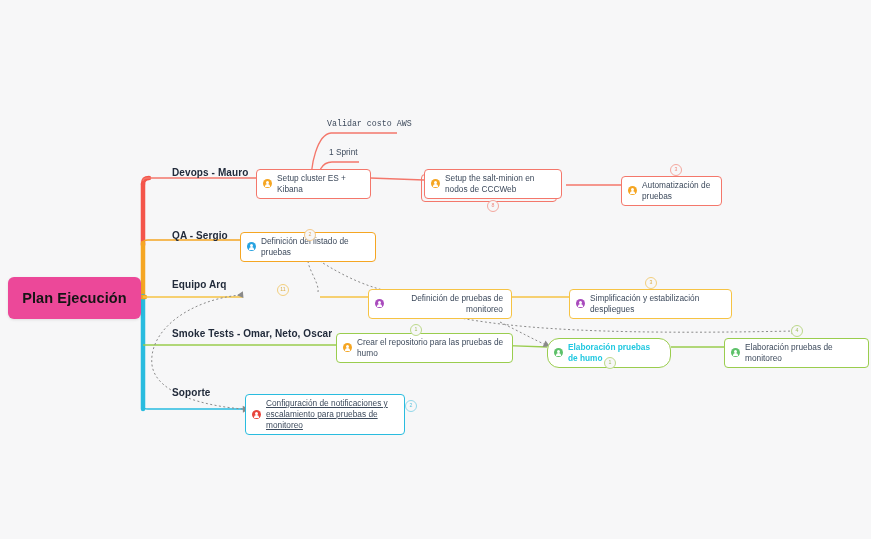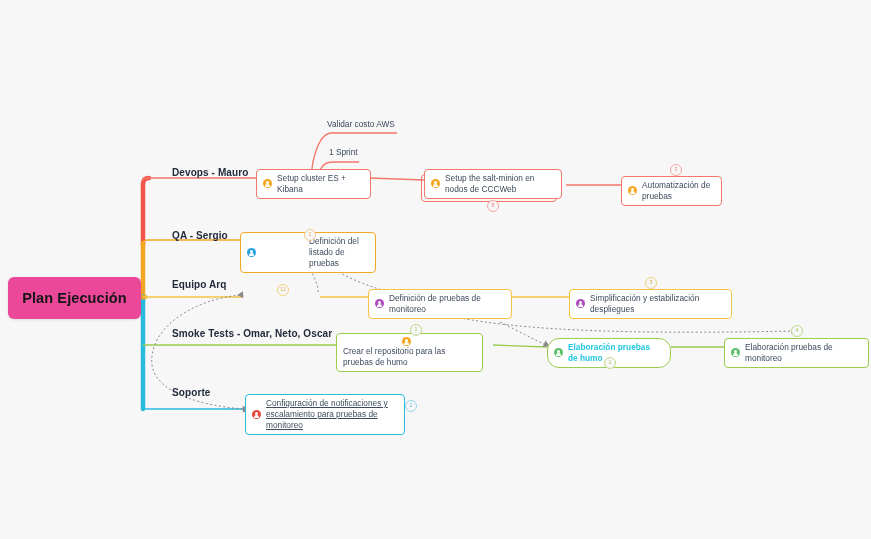--- a/index.html
+++ b/index.html
@@ -150,60 +150,60 @@
   <div class="root-node">
     <span>Plan Ejecución</span>
   </div>
 
   <div class="branch-label" style="left:172px;top:167px;">Devops - Mauro</div>
   <div class="branch-label" style="left:172px;top:230px;">QA - Sergio</div>
   <div class="branch-label" style="left:172px;top:279px;">Equipo Arq</div>
   <div class="branch-label" style="left:172px;top:328px;">Smoke Tests - Omar, Neto, Oscar</div>
   <div class="branch-label" style="left:172px;top:387px;">Soporte</div>
 
-  <div class="spur-label" style="left:327px;top:119px;">Validar costo AWS</div>
+  <div class="spur-label" style="left:327px;top:119px;font-family:Liberation Mono, monospace;">Validar costo AWS</div>
   <div class="spur-label" style="left:329px;top:147px;">1 Sprint</div>
 
   <div class="node" style="left:256px;top:169px;width:115px;border-color:#f4776b;">
     <span class="avatar" style="background:#f5a623;"></span>
     <span class="label">Setup cluster ES + Kibana</span>
   </div>
 
   <div class="node stacked" style="left:424px;top:169px;width:138px;border-color:#f4776b;">
     <span class="avatar" style="background:#f5a623;"></span>
     <span class="label">Setup the salt-minion en nodos de CCCWeb</span>
   </div>
   <div class="badge" style="left:487px;top:200px;border-color:#f4a79e;color:#f08a80;">8</div>
 
   <div class="node" style="left:621px;top:176px;width:101px;border-color:#f4776b;">
     <span class="avatar" style="background:#f5a623;"></span>
     <span class="label">Automatización de pruebas</span>
   </div>
   <div class="badge" style="left:670px;top:164px;border-color:#f4a79e;color:#f08a80;">3</div>
 
-  <div class="node" style="left:240px;top:232px;width:136px;border-color:#f5a623;gap:48px;">
+  <div class="node" style="left:240px;top:232px;width:136px;border-color:#f5a623;">
     <span class="avatar" style="background:#29a3e0;"></span>
     <span class="label">Definición del listado de pruebas</span>
   </div>
   <div class="badge" style="left:304px;top:229px;border-color:#f3c98b;color:#e0a95d;">2</div>
 
   <div class="badge" style="left:277px;top:284px;border-color:#f3cf7e;color:#dbae47;">11</div>
 
-  <div class="node" style="left:368px;top:289px;width:144px;border-color:#f6c344;">
+  <div class="node" style="left:368px;top:289px;width:144px;border-color:#f6c344;text-align:right;">
     <span class="avatar" style="background:#a94bbd;"></span>
     <span class="label">Definición de pruebas de monitoreo</span>
   </div>
 
   <div class="node" style="left:569px;top:289px;width:163px;border-color:#f6c344;">
     <span class="avatar" style="background:#a94bbd;"></span>
     <span class="label">Simplificación y estabilización despliegues</span>
   </div>
   <div class="badge" style="left:645px;top:277px;border-color:#f3cf7e;color:#dbae47;">3</div>
 
-  <div class="node" style="left:336px;top:333px;width:147px;border-color:#9acd4e;flex-direction:column;">
+  <div class="node" style="left:336px;top:333px;width:177px;border-color:#9acd4e;">
     <span class="avatar" style="background:#f5a623;"></span>
     <span class="label">Crear el repositorio para las pruebas de humo</span>
   </div>
   <div class="badge" style="left:410px;top:324px;border-color:#bcd98a;color:#9fbf5f;">1</div>
 
   <div class="node bold" style="left:547px;top:338px;width:124px;border-color:#9acd4e;color:#20c8e0;border-radius:12px;">
     <span class="avatar" style="background:#5ec16a;"></span>
     <span class="label">Elaboración pruebas de humo</span>
   </div>
   <div class="badge" style="left:604px;top:357px;border-color:#bcd98a;color:#9fbf5f;">1</div>

